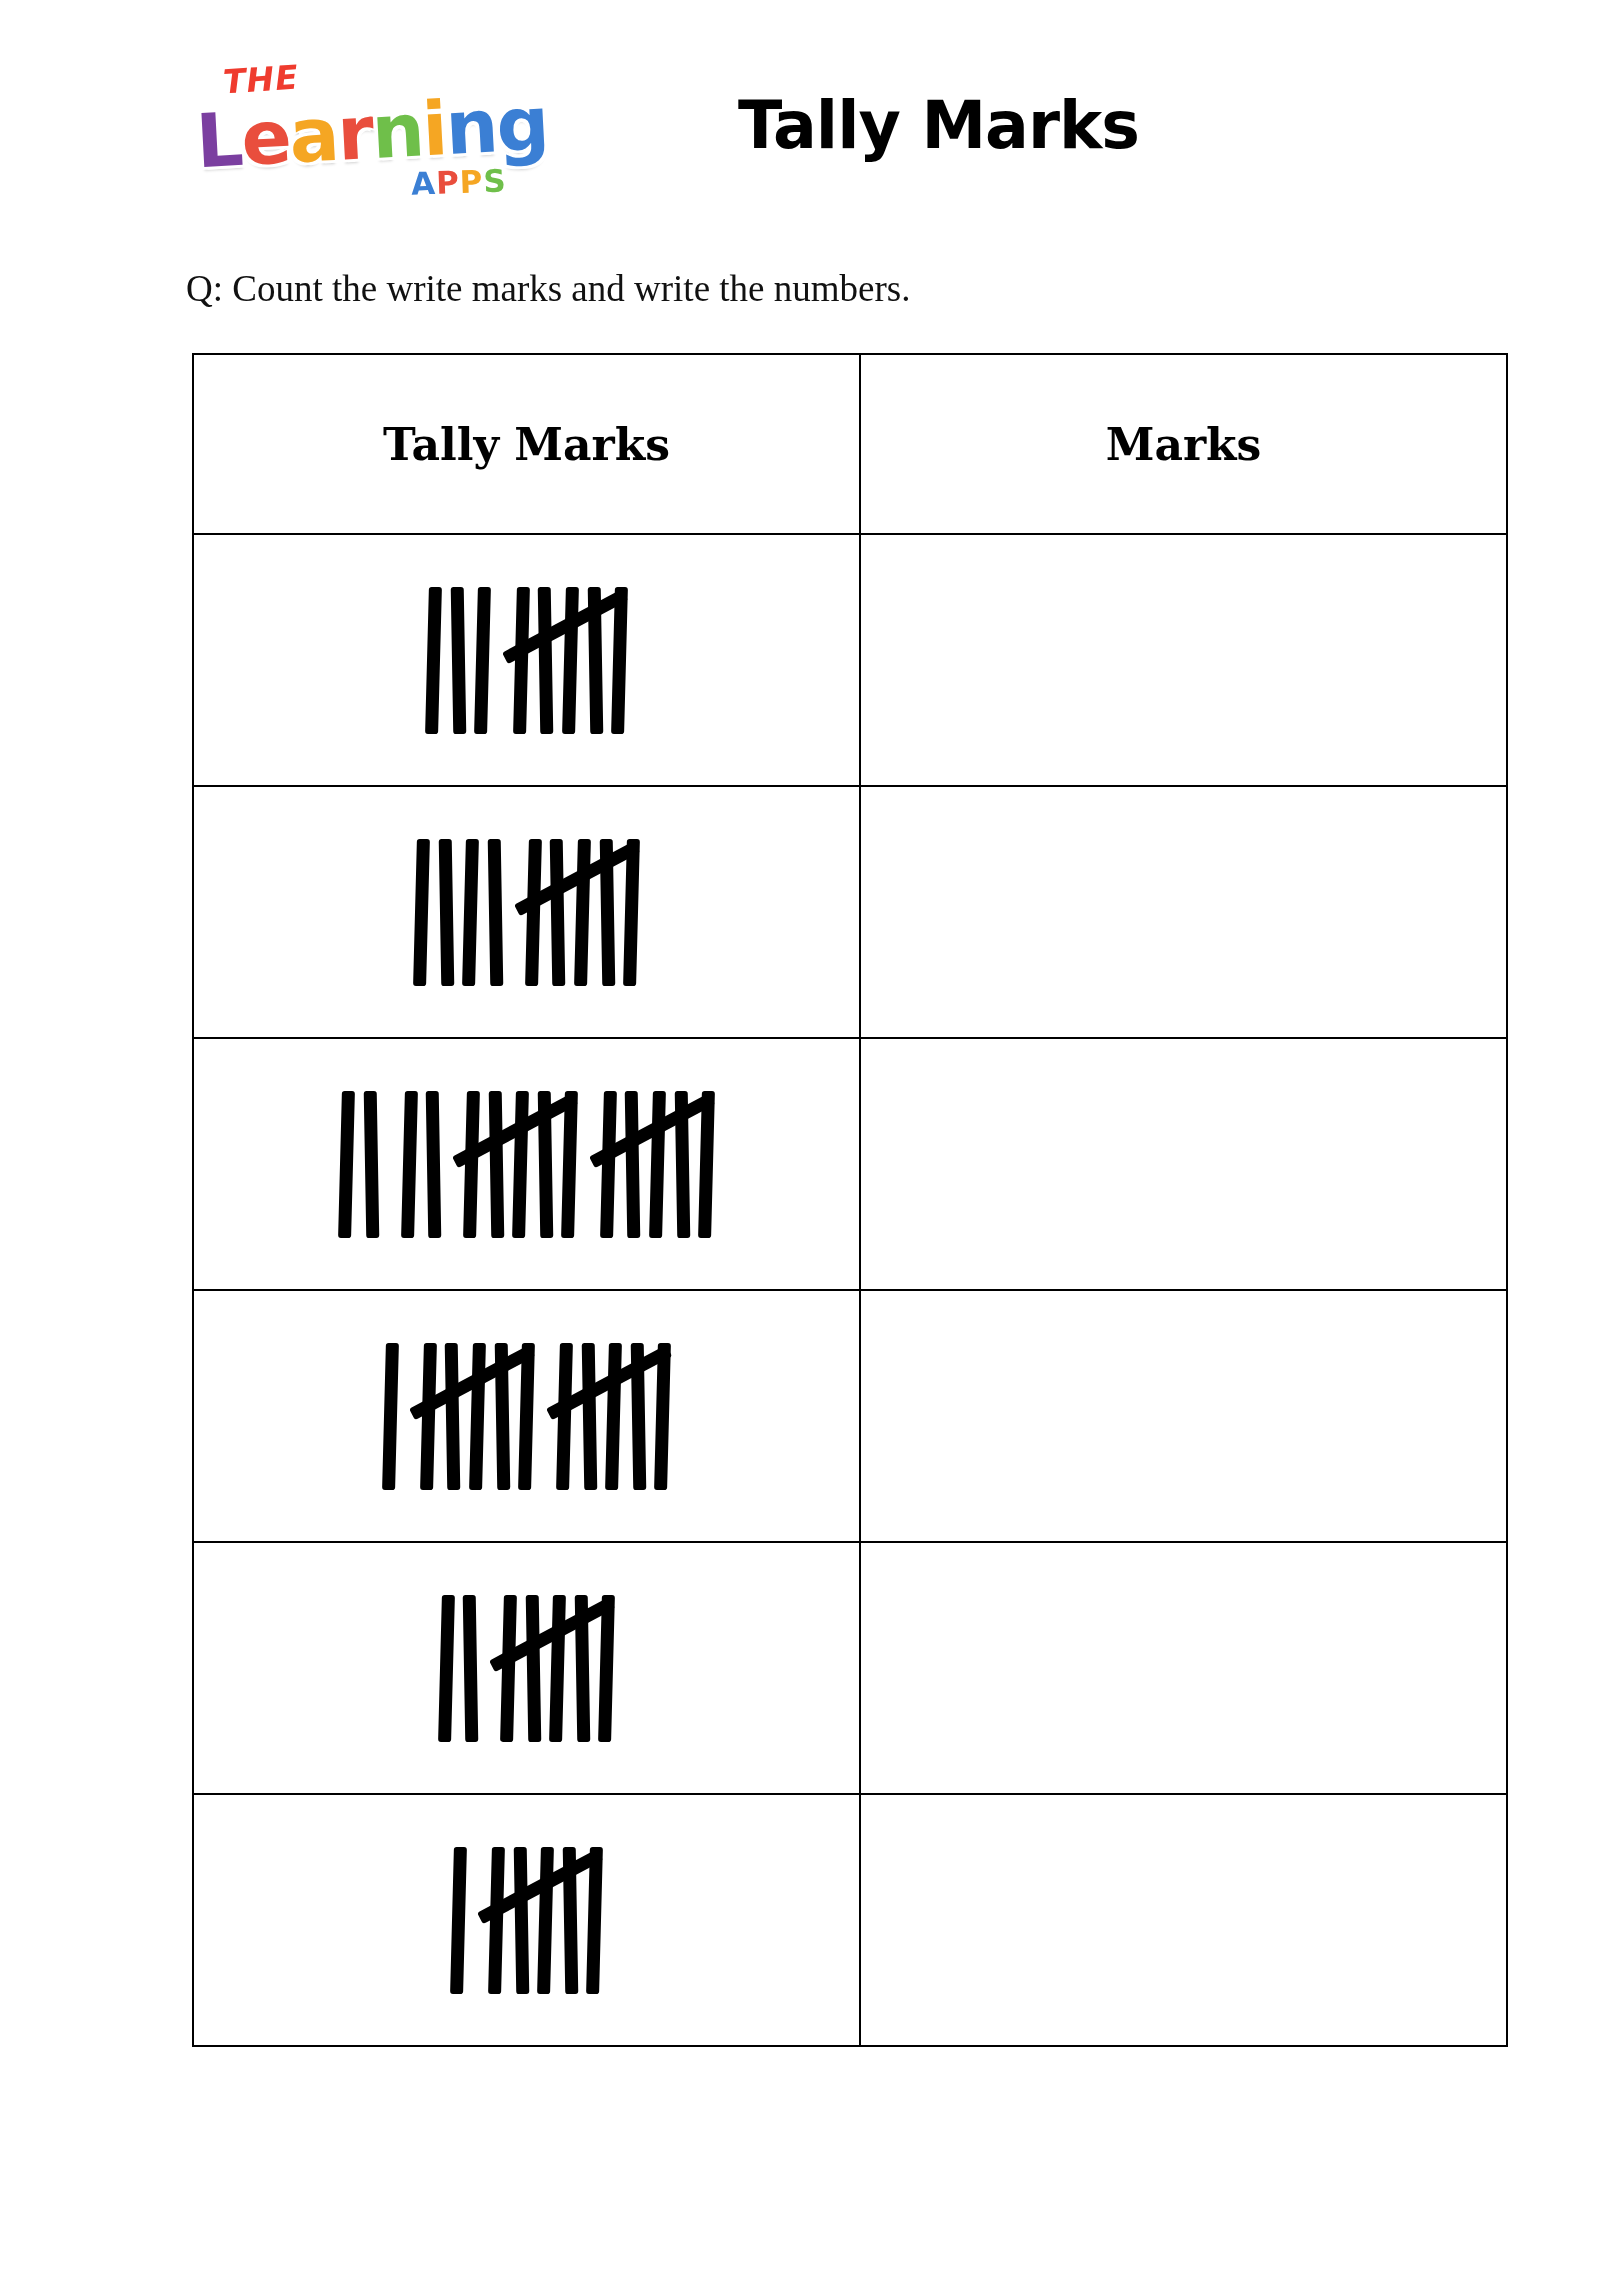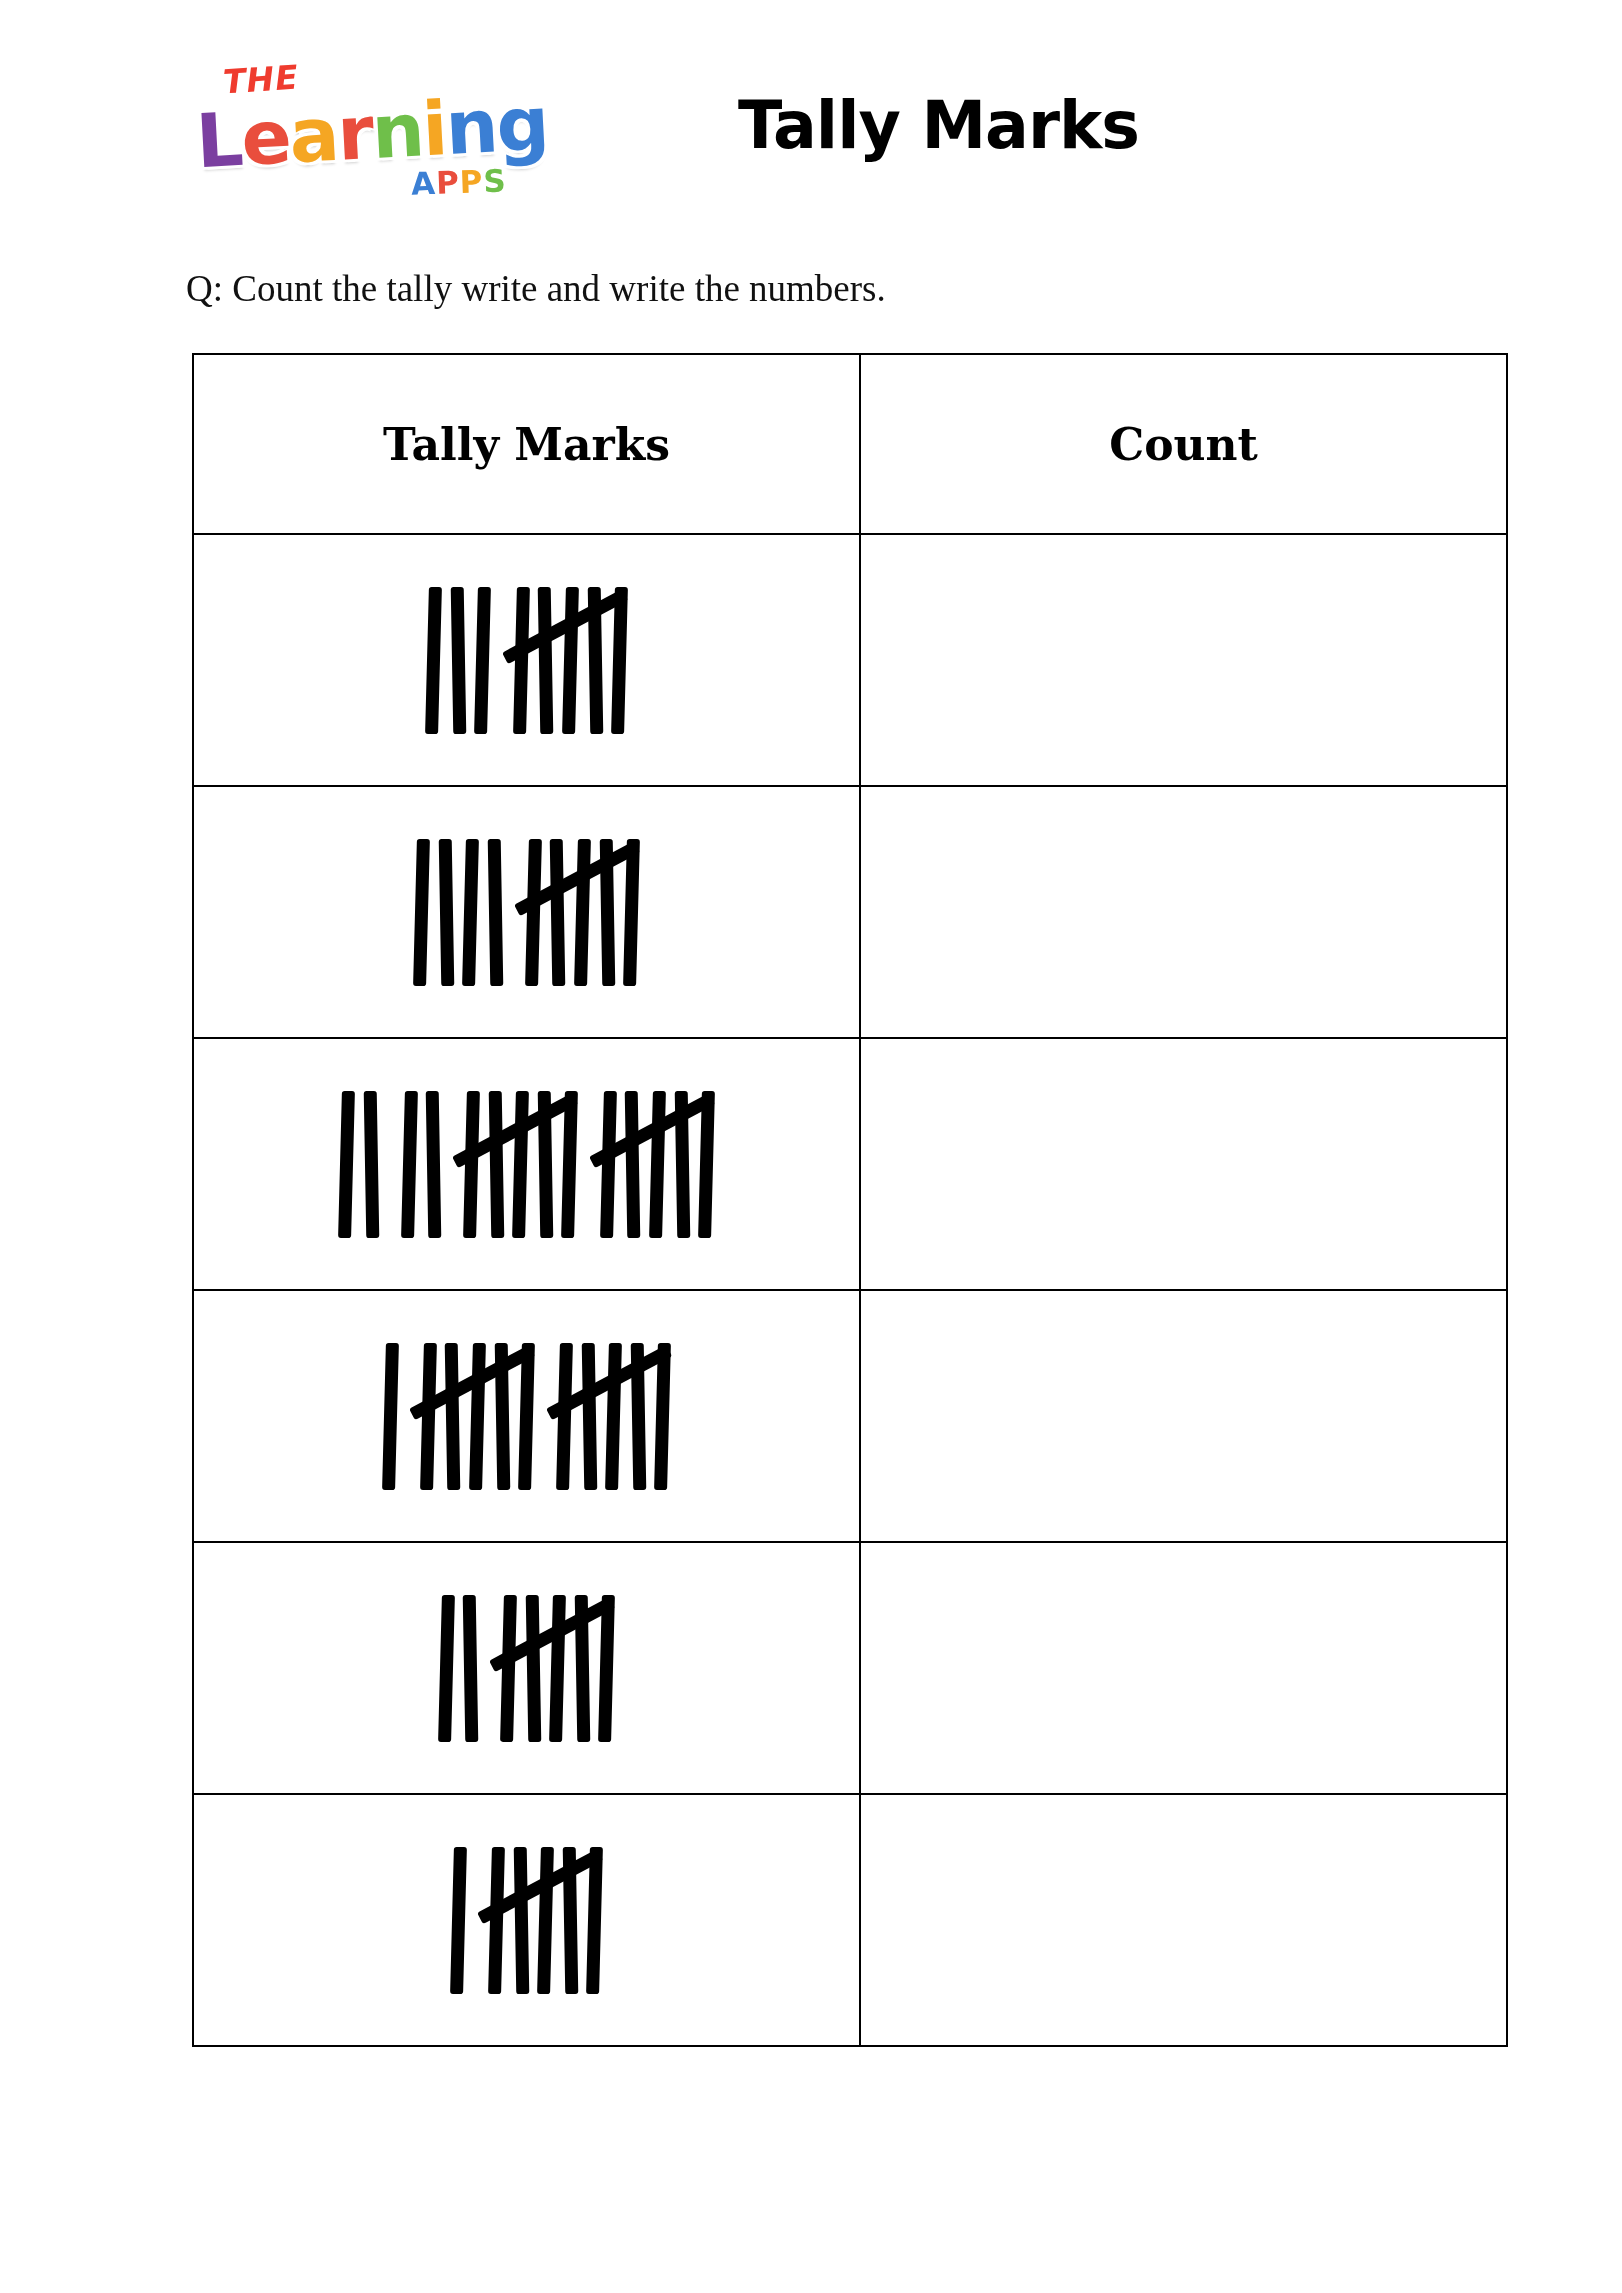--- a/index.html
+++ b/index.html
@@ -242,31 +242,31 @@
 
   <div class="header">
     <div class="logo">
       <div class="logo-the">THE</div>
       <div class="logo-learning" id="logo-learning"><span style="color: rgb(123, 63, 160);">L</span><span style="color: rgb(233, 78, 61);">e</span><span style="color: rgb(245, 166, 35);">a</span><span style="color: rgb(233, 78, 61);">r</span><span style="color: rgb(111, 191, 74);">n</span><span style="color: rgb(245, 166, 35);">i</span><span style="color: rgb(59, 127, 212);">n</span><span style="color: rgb(59, 127, 212);">g</span></div>
       <div class="logo-apps" id="logo-apps"><span style="color: rgb(59, 127, 212);">A</span><span style="color: rgb(233, 78, 61);">P</span><span style="color: rgb(245, 166, 35);">P</span><span style="color: rgb(111, 191, 74);">S</span></div>
     </div>
     <div class="title">Tally Marks</div>
   </div>
 
-  <div class="question">Q: Count the tally write and write the numbers.</div>
+  <div class="question">Q: Count the write marks and write the numbers.</div>
 
   <table class="tally-table">
     <colgroup>
       <col class="col-marks">
       <col class="col-number">
     </colgroup>
     <thead>
       <tr>
         <th>Tally Marks</th>
-        <th>Count</th>
+        <th>Marks</th>
       </tr>
     </thead>
     <tbody id="table-body">
     <tr>
           <td class="row-cell">
             <div class="marks-wrap">
               <div class="group" style="width: 62px;">
                 <div class="stroke" style="left: 0px; transform: rotate(1.5deg);"></div>
                 <div class="stroke" style="left: 24.5px; transform: rotate(-1deg);"></div>
                 <div class="stroke" style="left: 49px; transform: rotate(1.5deg);"></div>

